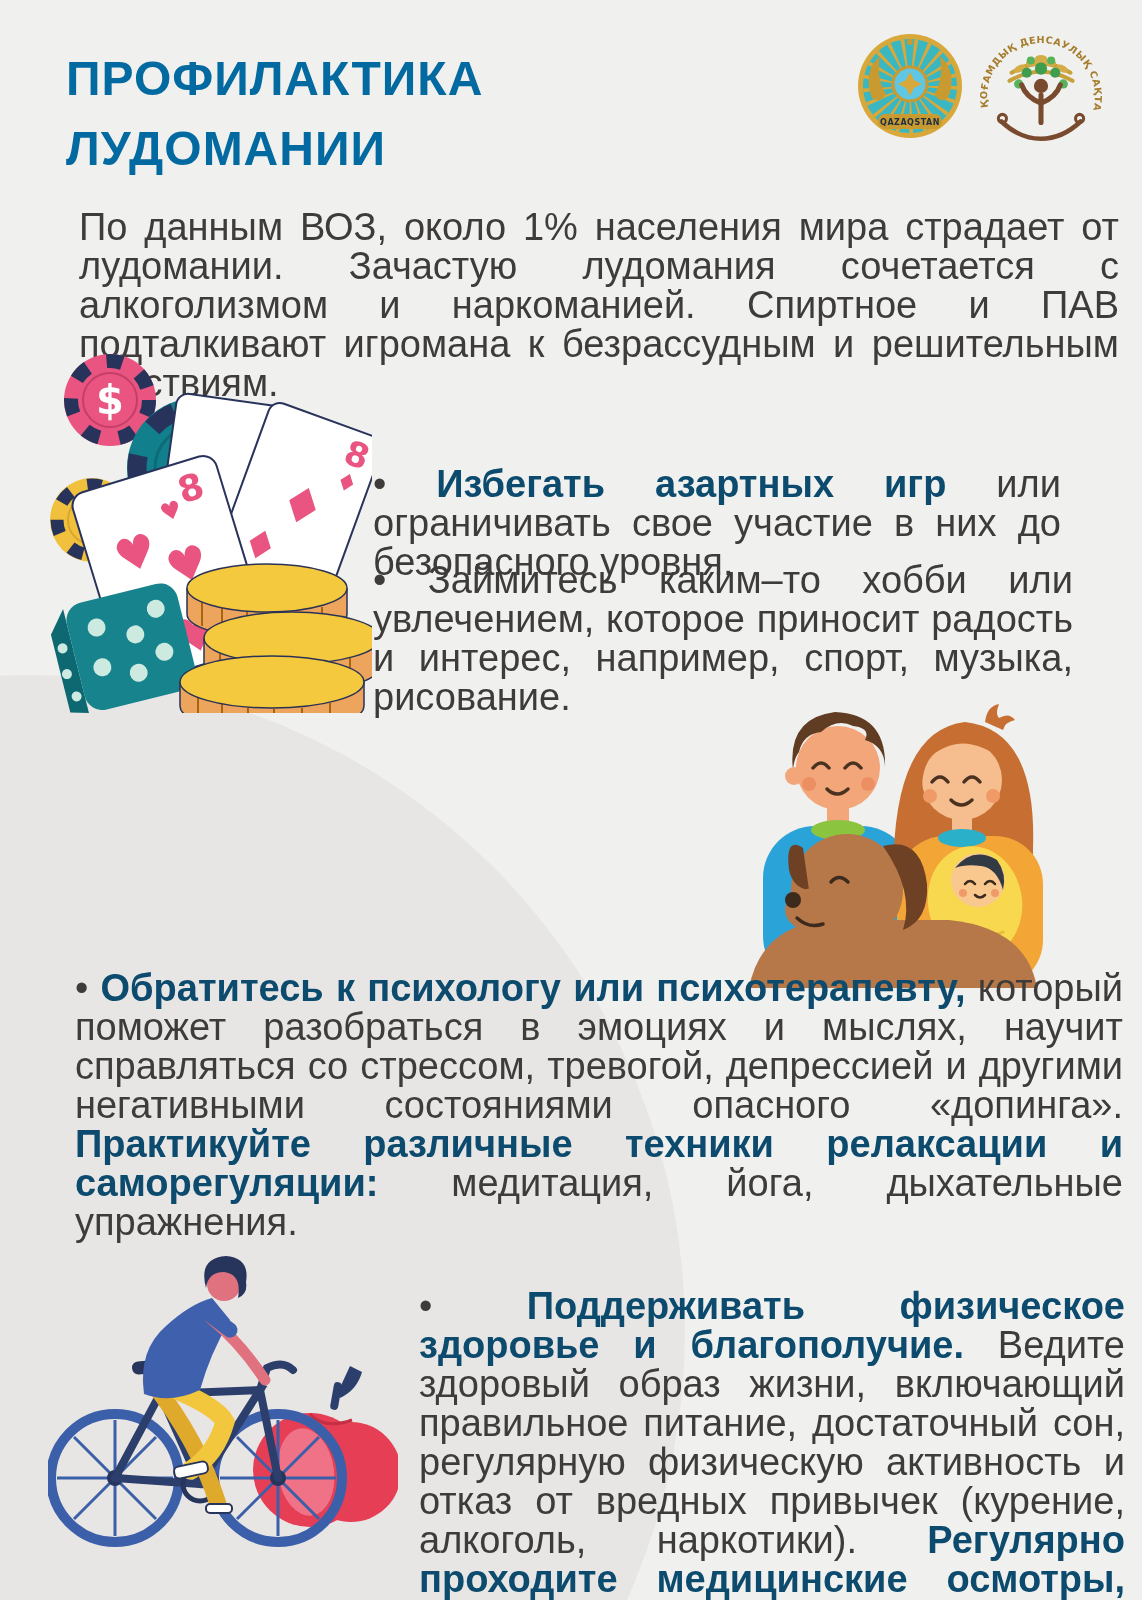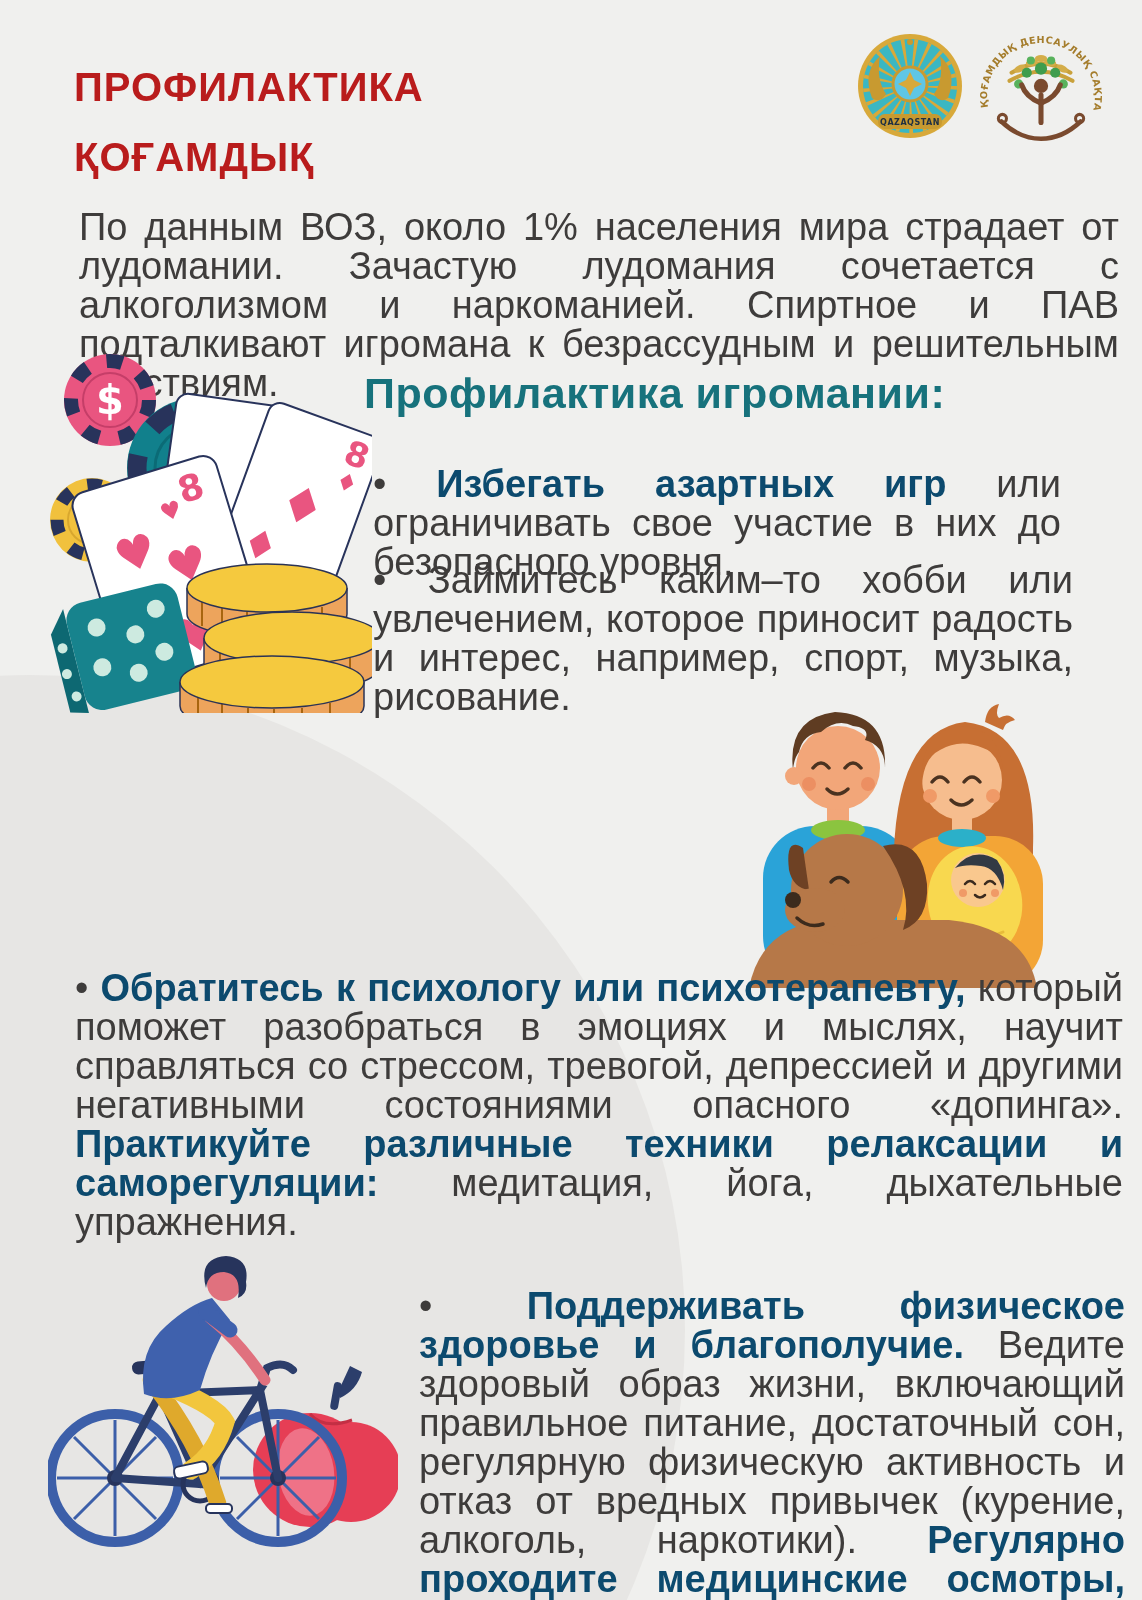--- a/index.html
+++ b/index.html
@@ -1,22 +1,22 @@
 <!DOCTYPE html>
 <html><head>
 <meta charset="utf-8">
 <style>
   html,body{margin:0;padding:0;background:#f0f0ee;}
   .poster{position:relative;width:1142px;height:1600px;background:#f0f0ee;overflow:hidden;
           font-family:"Liberation Sans",sans-serif;color:#3e3c3b;}
   .bg-circle{position:absolute;left:-625px;top:675px;width:1310px;height:1310px;border-radius:50%;
              background:#e7e6e4;}
   .abs{position:absolute;}
-  h1.title{left:62px;top:40px;margin:12px;font-size:40px;line-height:70px;font-weight:800;
-           color:#b91c1c;letter-spacing:1px;}
+  h1.title{left:62px;top:40px;margin:4px;font-size:48px;line-height:70px;font-weight:800;
+           color:#0369a1;letter-spacing:1px;}
   h2.section{left:364px;top:368px;margin:0;font-size:43px;line-height:50px;font-weight:800;
              color:#17727c;letter-spacing:0.5px;}
   p.body{margin:17px;font-size:38px;line-height:39px;text-align:justify;color:#3e3c3b;}
   p.body strong{font-weight:700;color:#0c4a6e;}
   .intro{left:62px;top:191px;width:1040px;}
   .b-avoid{left:356px;top:448px;width:688px;}
   .b-hobby{left:356px;top:544px;width:700px;}
   .b-family{left:84px;top:782px;width:592px;}
   .b-psych{left:58px;top:952px;width:1048px;}
   .b-health{left:402px;top:1270px;width:706px;}
@@ -24,21 +24,21 @@
   svg text{font-family:"DejaVu Sans","Liberation Sans",sans-serif;}
 </style>
 </head>
 <body>
 
 <div class="poster">
   <div class="bg-circle"></div>
 
   <h1 class="abs title">
     <span>ПРОФИЛАКТИКА</span><br>
-    <span>ҚОҒАМДЫҚ</span>
+    <span>ЛУДОМАНИИ</span>
   </h1>
 
   <svg class="abs" style="left:856px;top:32px" width="108" height="108" viewBox="0 0 108 108">
     <circle cx="54" cy="54" r="52" fill="#d8a93a"></circle>
     <circle cx="54" cy="54" r="47" fill="#3bb7c2"></circle>
     <circle cx="54" cy="54" r="30" fill="none" stroke="#d8a93a" stroke-width="34" stroke-dasharray="2.5 6.5"></circle>
     <path d="M16,66 Q6,40 24,24 Q20,48 30,62 Q24,72 16,66 Z" fill="#c89a30"></path>
     <path d="M92,66 Q102,40 84,24 Q88,48 78,62 Q84,72 92,66 Z" fill="#c89a30"></path>
     <circle cx="54" cy="52" r="17" fill="#5fc6e4" stroke="#c89a30" stroke-width="3"></circle>
     <path d="M54,40 L58,48 L66,52 L58,56 L54,64 L50,56 L42,52 L50,48 Z" fill="#d8a93a"></path>
@@ -182,21 +182,20 @@
           <line x1="206" y1="360" x2="206" y2="384"></line>
             <line x1="232" y1="361" x2="232" y2="385"></line>
           <line x1="260" y1="360" x2="260" y2="384"></line>
             <line x1="288" y1="355" x2="288" y2="379"></line>
         </g>
         <ellipse cx="230" cy="334" rx="92" ry="26" fill="#f5c93e"></ellipse>
       </g>
     </g>
   </svg>
 
-  <h2 class="abs section">Профилактика игромании:</h2>
 
   <p class="abs body b-avoid"><span>• </span><strong>Избегать азартных игр</strong><span> или ограничивать свое участие в них до безопасного уровня.</span></p>
 
   <p class="abs body b-hobby"><span>• Займитесь каким–то хобби или увлечением, которое приносит радость и интерес, например, спорт, музыка, рисование.</span></p>
 
 
   <svg class="abs" style="left:735px;top:688px" width="310" height="300" viewBox="0 0 310 300">
     <g>
       <rect x="28" y="138" width="150" height="162" rx="52" fill="#2aa3d8"></rect>
       <rect x="92" y="112" width="22" height="30" fill="#f2a679"></rect>

